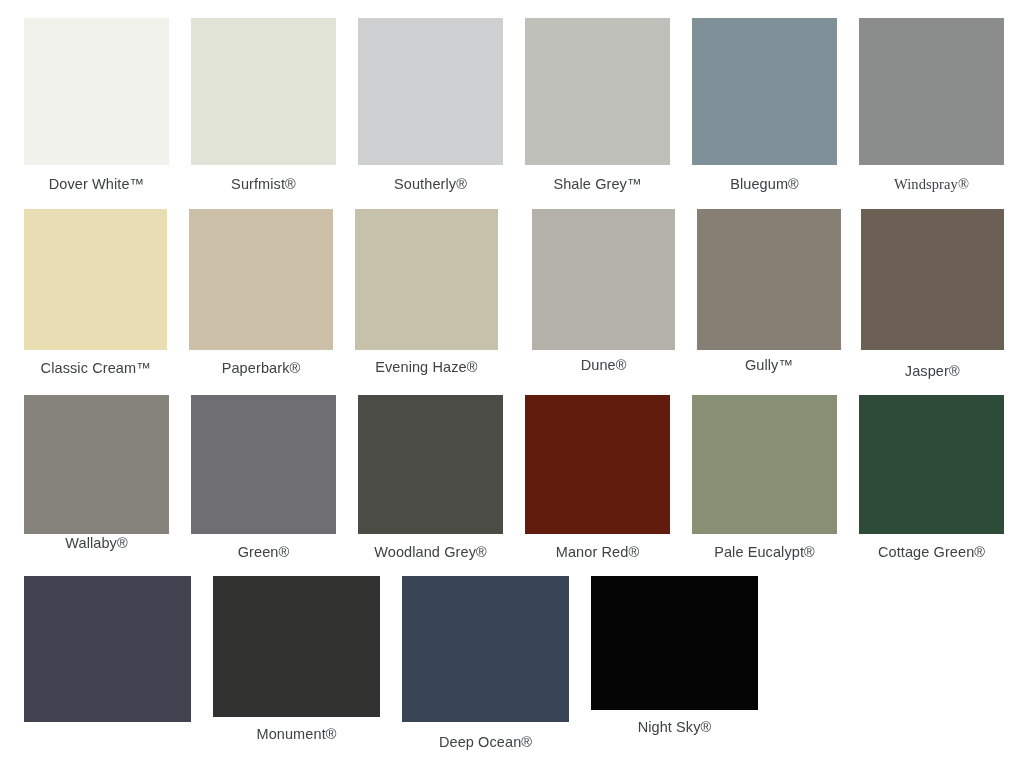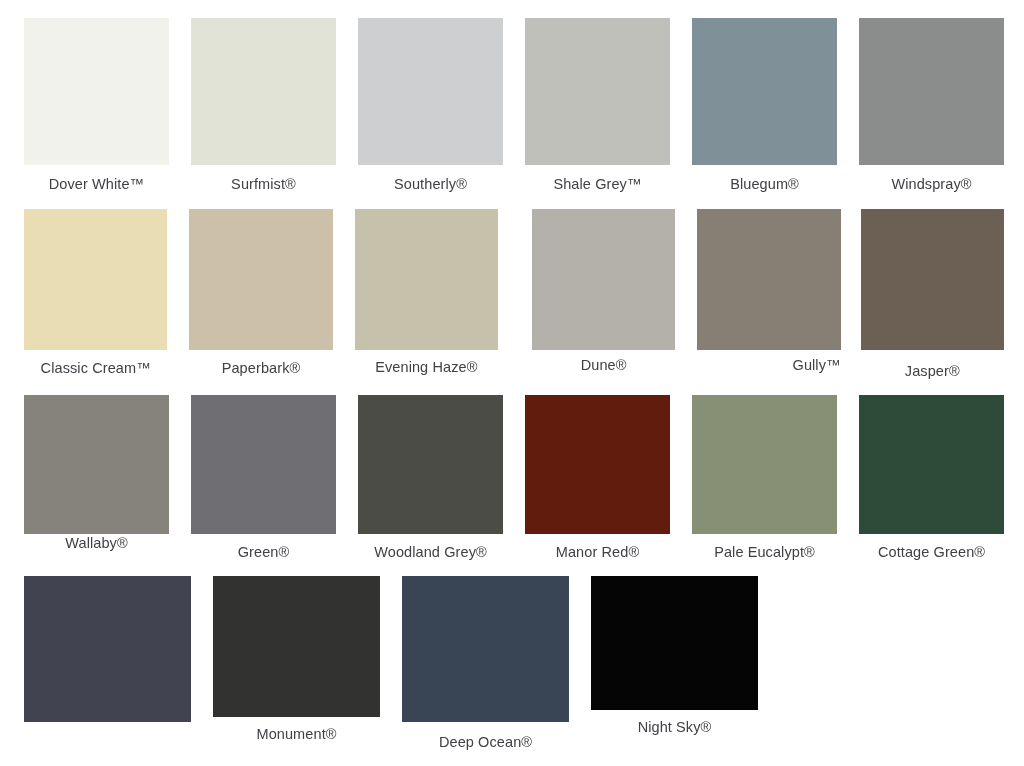--- a/index.html
+++ b/index.html
@@ -90,41 +90,41 @@
       <div class="swatch-cell" style="width: 167px; margin-right: 22px;">
         <div class="swatch-chip" style="background: rgb(191, 192, 185); height: 147px;"></div>
         <span class="swatch-label" style="color: rgb(63, 65, 69); padding-top: 12px;">Shale Grey™</span>
       </div>
       <div class="swatch-cell" style="width: 167px; margin-right: 22px;">
         <div class="swatch-chip" style="background: rgb(127, 144, 153); height: 147px;"></div>
         <span class="swatch-label" style="color: rgb(63, 65, 69); padding-top: 12px;">Bluegum®</span>
       </div>
       <div class="swatch-cell" style="width: 167px; margin-right: 0px;">
         <div class="swatch-chip" style="background: rgb(139, 141, 141); height: 147px;"></div>
-        <span class="swatch-label" style="color: rgb(63, 65, 69); padding-top: 12px;">Windspray®</span>
+        <span class="swatch-label" style="color: rgb(63, 65, 69); padding-top: 12px; font-family: Liberation Serif, serif;">Windspray®</span>
       </div>
     </div>
     <div class="swatch-row row-2">
       <div class="swatch-cell" style="width: 167px; margin-right: 22px;">
         <div class="swatch-chip" style="background: rgb(233, 221, 180); height: 141px;"></div>
         <span class="swatch-label" style="color: rgb(63, 65, 69); padding-top: 11px;">Classic Cream™</span>
       </div>
       <div class="swatch-cell" style="width: 167px; margin-right: 22px;">
         <div class="swatch-chip" style="background: rgb(205, 192, 168); height: 141px;"></div>
         <span class="swatch-label" style="color: rgb(63, 65, 69); padding-top: 11px;">Paperbark®</span>
       </div>
       <div class="swatch-cell" style="width: 167px; margin-right: 34px;">
         <div class="swatch-chip" style="background: rgb(198, 193, 170); height: 141px;"></div>
         <span class="swatch-label" style="color: rgb(63, 65, 69); padding-top: 10px;">Evening Haze®</span>
       </div>
       <div class="swatch-cell" style="width: 167px; margin-right: 22px;">
         <div class="swatch-chip" style="background: rgb(180, 176, 170); height: 141px;"></div>
         <span class="swatch-label" style="color: rgb(63, 65, 69); padding-top: 8px;">Dune®</span>
       </div>
-      <div class="swatch-cell" style="width: 167px; margin-right: 20px; align-items: flex-end;">
+      <div class="swatch-cell" style="width: 167px; margin-right: 20px;">
         <div class="swatch-chip" style="background: rgb(135, 127, 116); height: 141px;"></div>
         <span class="swatch-label" style="color: rgb(63, 65, 69); padding-top: 8px;">Gully™</span>
       </div>
       <div class="swatch-cell" style="width: 167px; margin-right: 0px;">
         <div class="swatch-chip" style="background: rgb(108, 96, 85); height: 141px;"></div>
         <span class="swatch-label" style="color: rgb(63, 65, 69); padding-top: 14px;">Jasper®</span>
       </div>
     </div>
     <div class="swatch-row row-3">
       <div class="swatch-cell" style="width: 167px; margin-right: 22px;">

